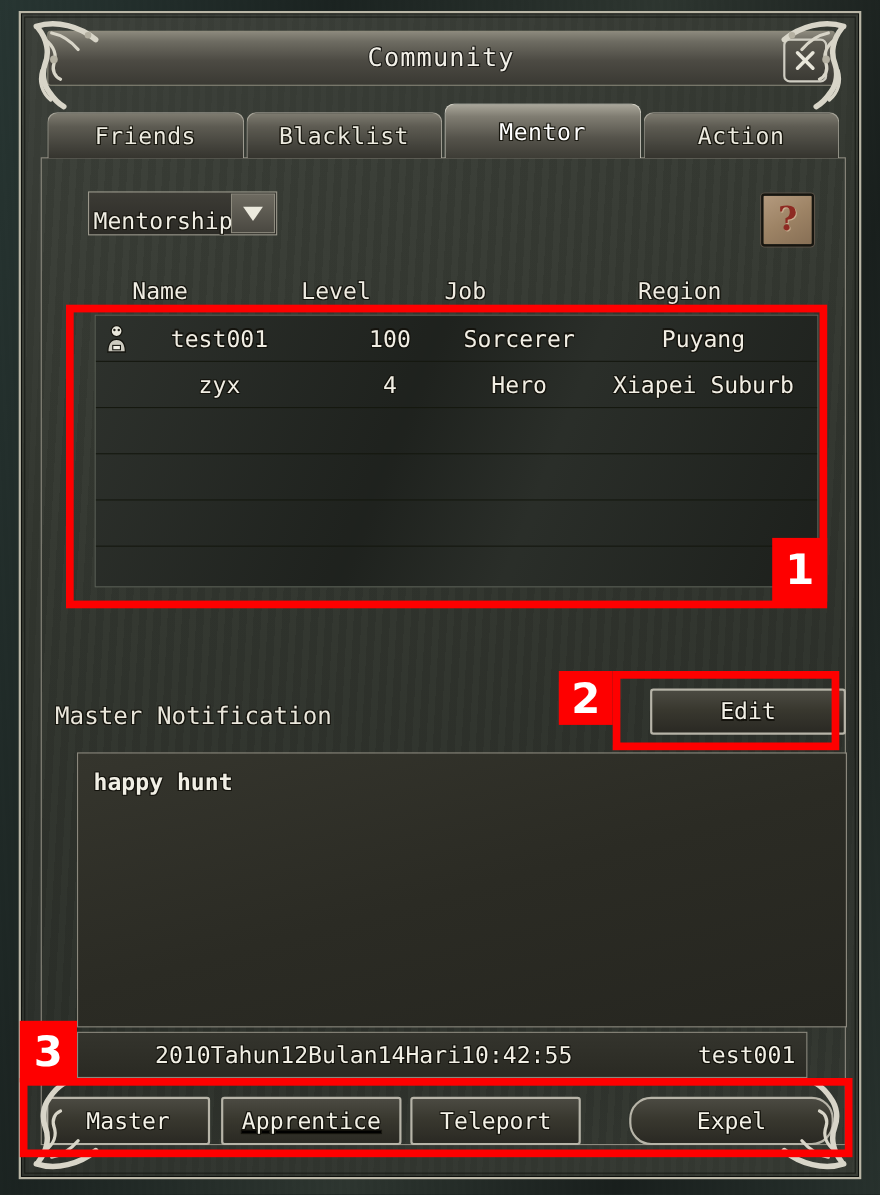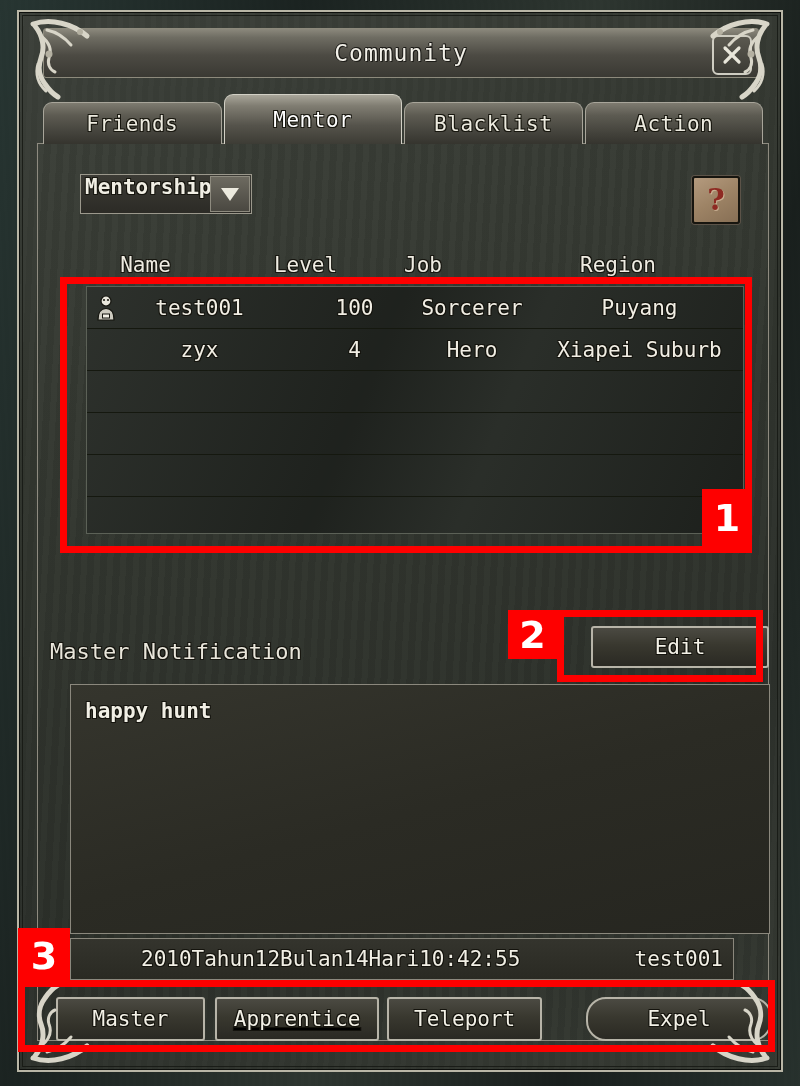--- a/index.html
+++ b/index.html
@@ -87,21 +87,21 @@
       repeating-linear-gradient(93deg, rgba(255,255,255,.014) 0 6px, rgba(0,0,0,.03) 6px 13px),
       linear-gradient(165deg,#3a3e37 0%,#31352e 40%,#2b2f29 75%,#343831 100%);
     z-index:10;
   }
 
   
   .dropdown{
     position:absolute;left:42px;top:30px;width:172px;height:40px;
     border:1px solid #9b988c;box-sizing:border-box;
     background:linear-gradient(180deg,#3c3b35 0%,#2c2b26 100%);
-    display:flex;align-items:flex-start;cursor:pointer;font-weight:bold;
+    display:flex;align-items:flex-end;cursor:pointer;
   }
   .dropdown-label{
     font-size:21px;color:#f0eee4;padding-left:4px;letter-spacing:0px;
     text-shadow:1px 1px 0 #17160f,-1px 1px 0 #17160f,-1px -1px 0 #17160f,1px -1px 0 #17160f;
     white-space:nowrap;
   }
   .dd-arrow{
     position:absolute;right:1px;top:1px;width:40px;height:36px;
     border:1px solid #8e8b7f;box-sizing:border-box;
     background:linear-gradient(180deg,#6d6a60 0%,#4a4841 100%);
@@ -198,21 +198,21 @@
   .meta-ts{
     position:absolute;left:70px;font-size:21px;color:#f1efe5;
     text-shadow:1px 1px 0 #14130d,-1px 1px 0 #14130d,-1px -1px 0 #14130d,1px -1px 0 #14130d;
   }
   .meta-author{
     position:absolute;right:10px;font-size:21px;color:#f1efe5;
     text-shadow:1px 1px 0 #14130d,-1px 1px 0 #14130d,-1px -1px 0 #14130d,1px -1px 0 #14130d;
   }
 
   
-  .botbar{position:absolute;left:18px;top:853px;width:716px;height:44px;display:flex;align-items:center;}
+  .botbar{position:absolute;left:4px;top:853px;width:716px;height:44px;display:flex;align-items:center;}
   .bot-btn{
     height:44px;border:2px solid #b7b4a8;border-radius:3px;box-sizing:border-box;
     background:linear-gradient(180deg,#4b4a42 0%,#39382f 45%,#2a2923 100%);
     display:flex;align-items:center;justify-content:center;cursor:pointer;
   }
   .bb-master{width:152px;}
   .bb-apprentice{width:168px;margin-left:10px;text-decoration:underline;}
   .bb-teleport{width:158px;margin-left:8px;}
   .bb-expel{width:190px;margin-left:44px;border-radius:20px;}
 
@@ -299,25 +299,25 @@
               <line x1="18" y1="4" x2="4" y2="18"></line>
           </g>
         </svg>
       </div>
     </div>
 
     <div class="tabs">
       <div class="tab">
         <span>Friends</span>
       </div>
+      <div class="tab">
+        <span>Blacklist</span>
+      </div>
       <div class="tab active">
         <span>Mentor</span>
-      </div>
-      <div class="tab">
-        <span>Blacklist</span>
       </div>
       <div class="tab">
         <span>Action</span>
       </div>
     </div>
 
     <div class="panel">
 
       <div class="dropdown">
         <div class="dropdown-label">Mentorship</div>

